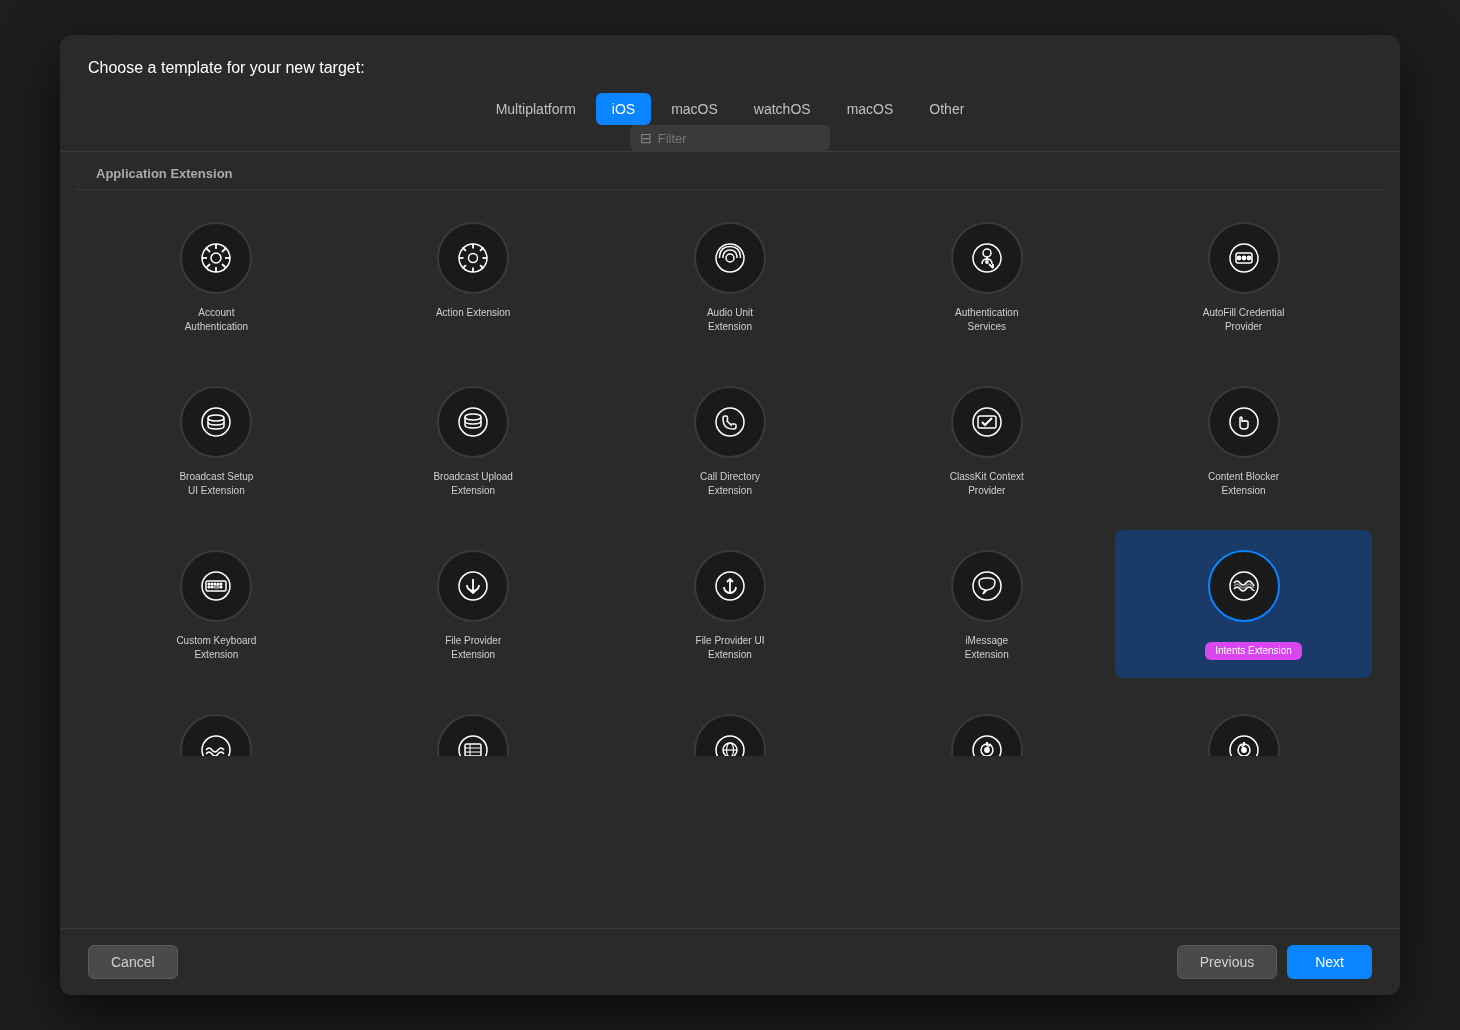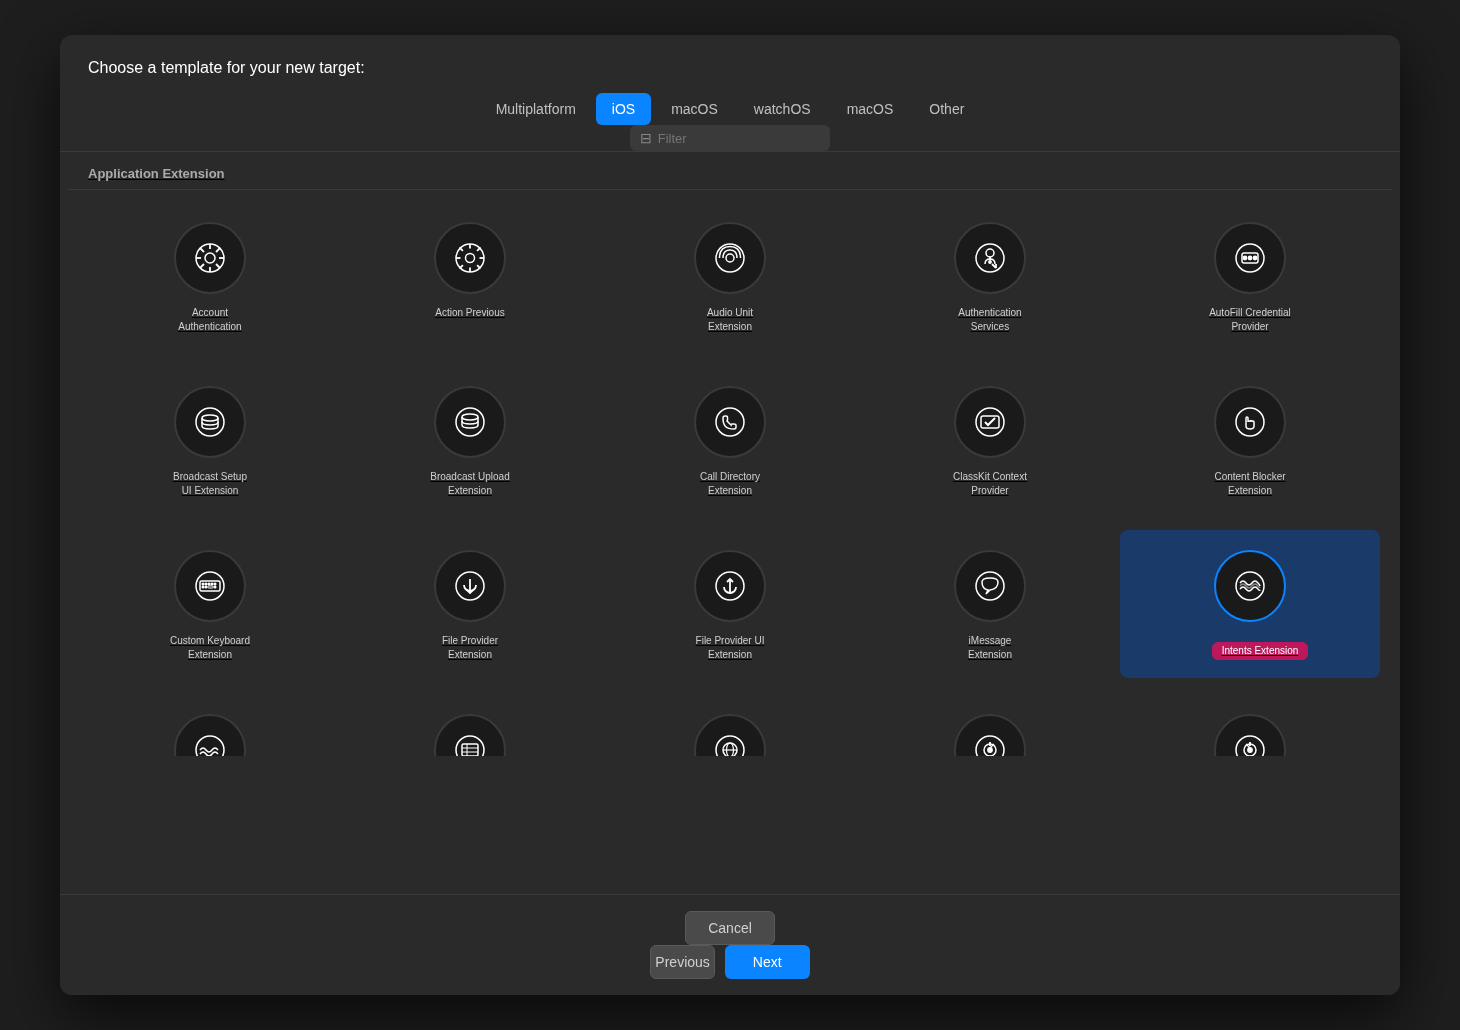--- a/index.html
+++ b/index.html
@@ -81,22 +81,21 @@
       font-size: 14px;
     }
     .content-area {
       display: flex;
       flex: 1;
       overflow: hidden;
     }
     .main-content {
       flex: 1;
       overflow-y: auto;
-      padding: 0 8px;
-      text-decoration: underline;
+      padding: 0 16px;
     }
     .main-content::-webkit-scrollbar {
       width: 10px;
     }
     .main-content::-webkit-scrollbar-track {
       background: #2a2a2a;
     }
     .main-content::-webkit-scrollbar-thumb {
       background: #555;
       border-radius: 5px;
@@ -151,41 +150,41 @@
     }
     .item-label {
       color: #d0d0d0;
       font-size: 10px;
       text-align: center;
       line-height: 1.4;
     }
     .dialog-footer {
       display: flex;
       align-items: center;
+      justify-content: space-between;
       padding: 16px 28px;
       border-top: 1px solid #3a3a3a;
       background: #2a2a2a;
-      flex-direction: column;
     }
     .btn-cancel {
       background: #4a4a4a;
       border: 1px solid #5a5a5a;
       color: #d0d0d0;
       font-size: 14px;
       padding: 8px 22px;
       border-radius: 6px;
       cursor: pointer;
       font-family: inherit;
     }
     .btn-previous {
       background: #4a4a4a;
       border: 1px solid #5a5a5a;
       color: #d0d0d0;
       font-size: 14px;
-      padding: 8px 4px;
+      padding: 8px 22px;
       border-radius: 6px;
       cursor: pointer;
       font-family: inherit;
     }
     .btn-next {
       background: #0a84ff;
       border: none;
       color: #ffffff;
       font-size: 14px;
       padding: 8px 28px;
@@ -269,21 +268,21 @@
               <line x1="18" y1="4" x2="18" y2="8.5"></line>
               <line x1="18" y1="27.5" x2="18" y2="32"></line>
               <line x1="4" y1="18" x2="8.5" y2="18"></line>
               <line x1="27.5" y1="18" x2="32" y2="18"></line>
               <line x1="7.5" y1="7.5" x2="10.9" y2="10.9"></line>
               <line x1="25.1" y1="25.1" x2="28.5" y2="28.5"></line>
               <line x1="28.5" y1="7.5" x2="25.1" y2="10.9"></line>
               <line x1="10.9" y1="25.1" x2="7.5" y2="28.5"></line>
             </svg>
           </div>
-          <span class="item-label">Action Previous</span>
+          <span class="item-label">Action Extension</span>
         </div>
 
         <div class="grid-item">
           <div class="icon-circle">
             <svg viewBox="0 0 36 36" fill="none" stroke="white" stroke-width="1.8">
               <circle cx="18" cy="18" r="14" stroke="white" stroke-width="1.5" fill="none"></circle>
               <ellipse cx="18" cy="18" rx="4" ry="4" fill="none" stroke="white" stroke-width="1.5"></ellipse>
               <path d="M11 18 Q11 10 18 10 Q25 10 25 18" fill="none" stroke="white" stroke-width="1.5"></path>
               <path d="M7.5 18 Q7.5 6.5 18 6.5 Q28.5 6.5 28.5 18" fill="none" stroke="white" stroke-width="1.5"></path>
             </svg>
@@ -439,21 +438,21 @@
         <div class="grid-item selected">
           <div class="icon-circle" style="border-color:#0a84ff;">
             <svg viewBox="0 0 36 36" fill="none" stroke="white" stroke-width="1.8">
               <circle cx="18" cy="18" r="14" stroke="white" stroke-width="1.5" fill="none"></circle>
 
               <path d="M8 15 Q11 11 14 15 Q17 19 20 15 Q23 11 26 15 Q28 17 28 18" fill="none" stroke="white" stroke-width="1.5"></path>
               <path d="M8 21 Q11 17 14 21 Q17 25 20 21 Q23 17 26 21 Q28 23 28 22" fill="none" stroke="white" stroke-width="1.5"></path>
               <path d="M8 18 Q11 14 14 18 Q17 22 20 18 Q23 14 26 18 Q28 20 28 19" fill="none" stroke="white" stroke-width="1.5" opacity="0.5"></path>
             </svg>
           </div>
-          <span class="item-label" style="background:#be185d; color:#fff; border-radius:6px; padding:2px 10px; margin-top:8px;margin-left:20px;">Intents Extension</span>
+          <span class="item-label" style="background:#d946ef; color:#fff; border-radius:6px; padding:2px 10px; margin-top:8px;margin-left:20px;">Intents Extension</span>
         </div>
       </div>
 
       <div class="partial-row" style="overflow:hidden;height:70px;">
         <div class="partial-icon">
           <div class="icon-circle">
             <svg viewBox="0 0 36 36" fill="none" stroke="white" stroke-width="1.8">
               <circle cx="18" cy="18" r="14" stroke="white" stroke-width="1.5" fill="none"></circle>
               <path d="M8 18 Q11 14 14 18 Q17 22 20 18 Q23 14 26 18" fill="none" stroke="white" stroke-width="1.5"></path>
               <path d="M8 22 Q11 18 14 22 Q17 26 20 22 Q23 18 26 22" fill="none" stroke="white" stroke-width="1.5"></path>

